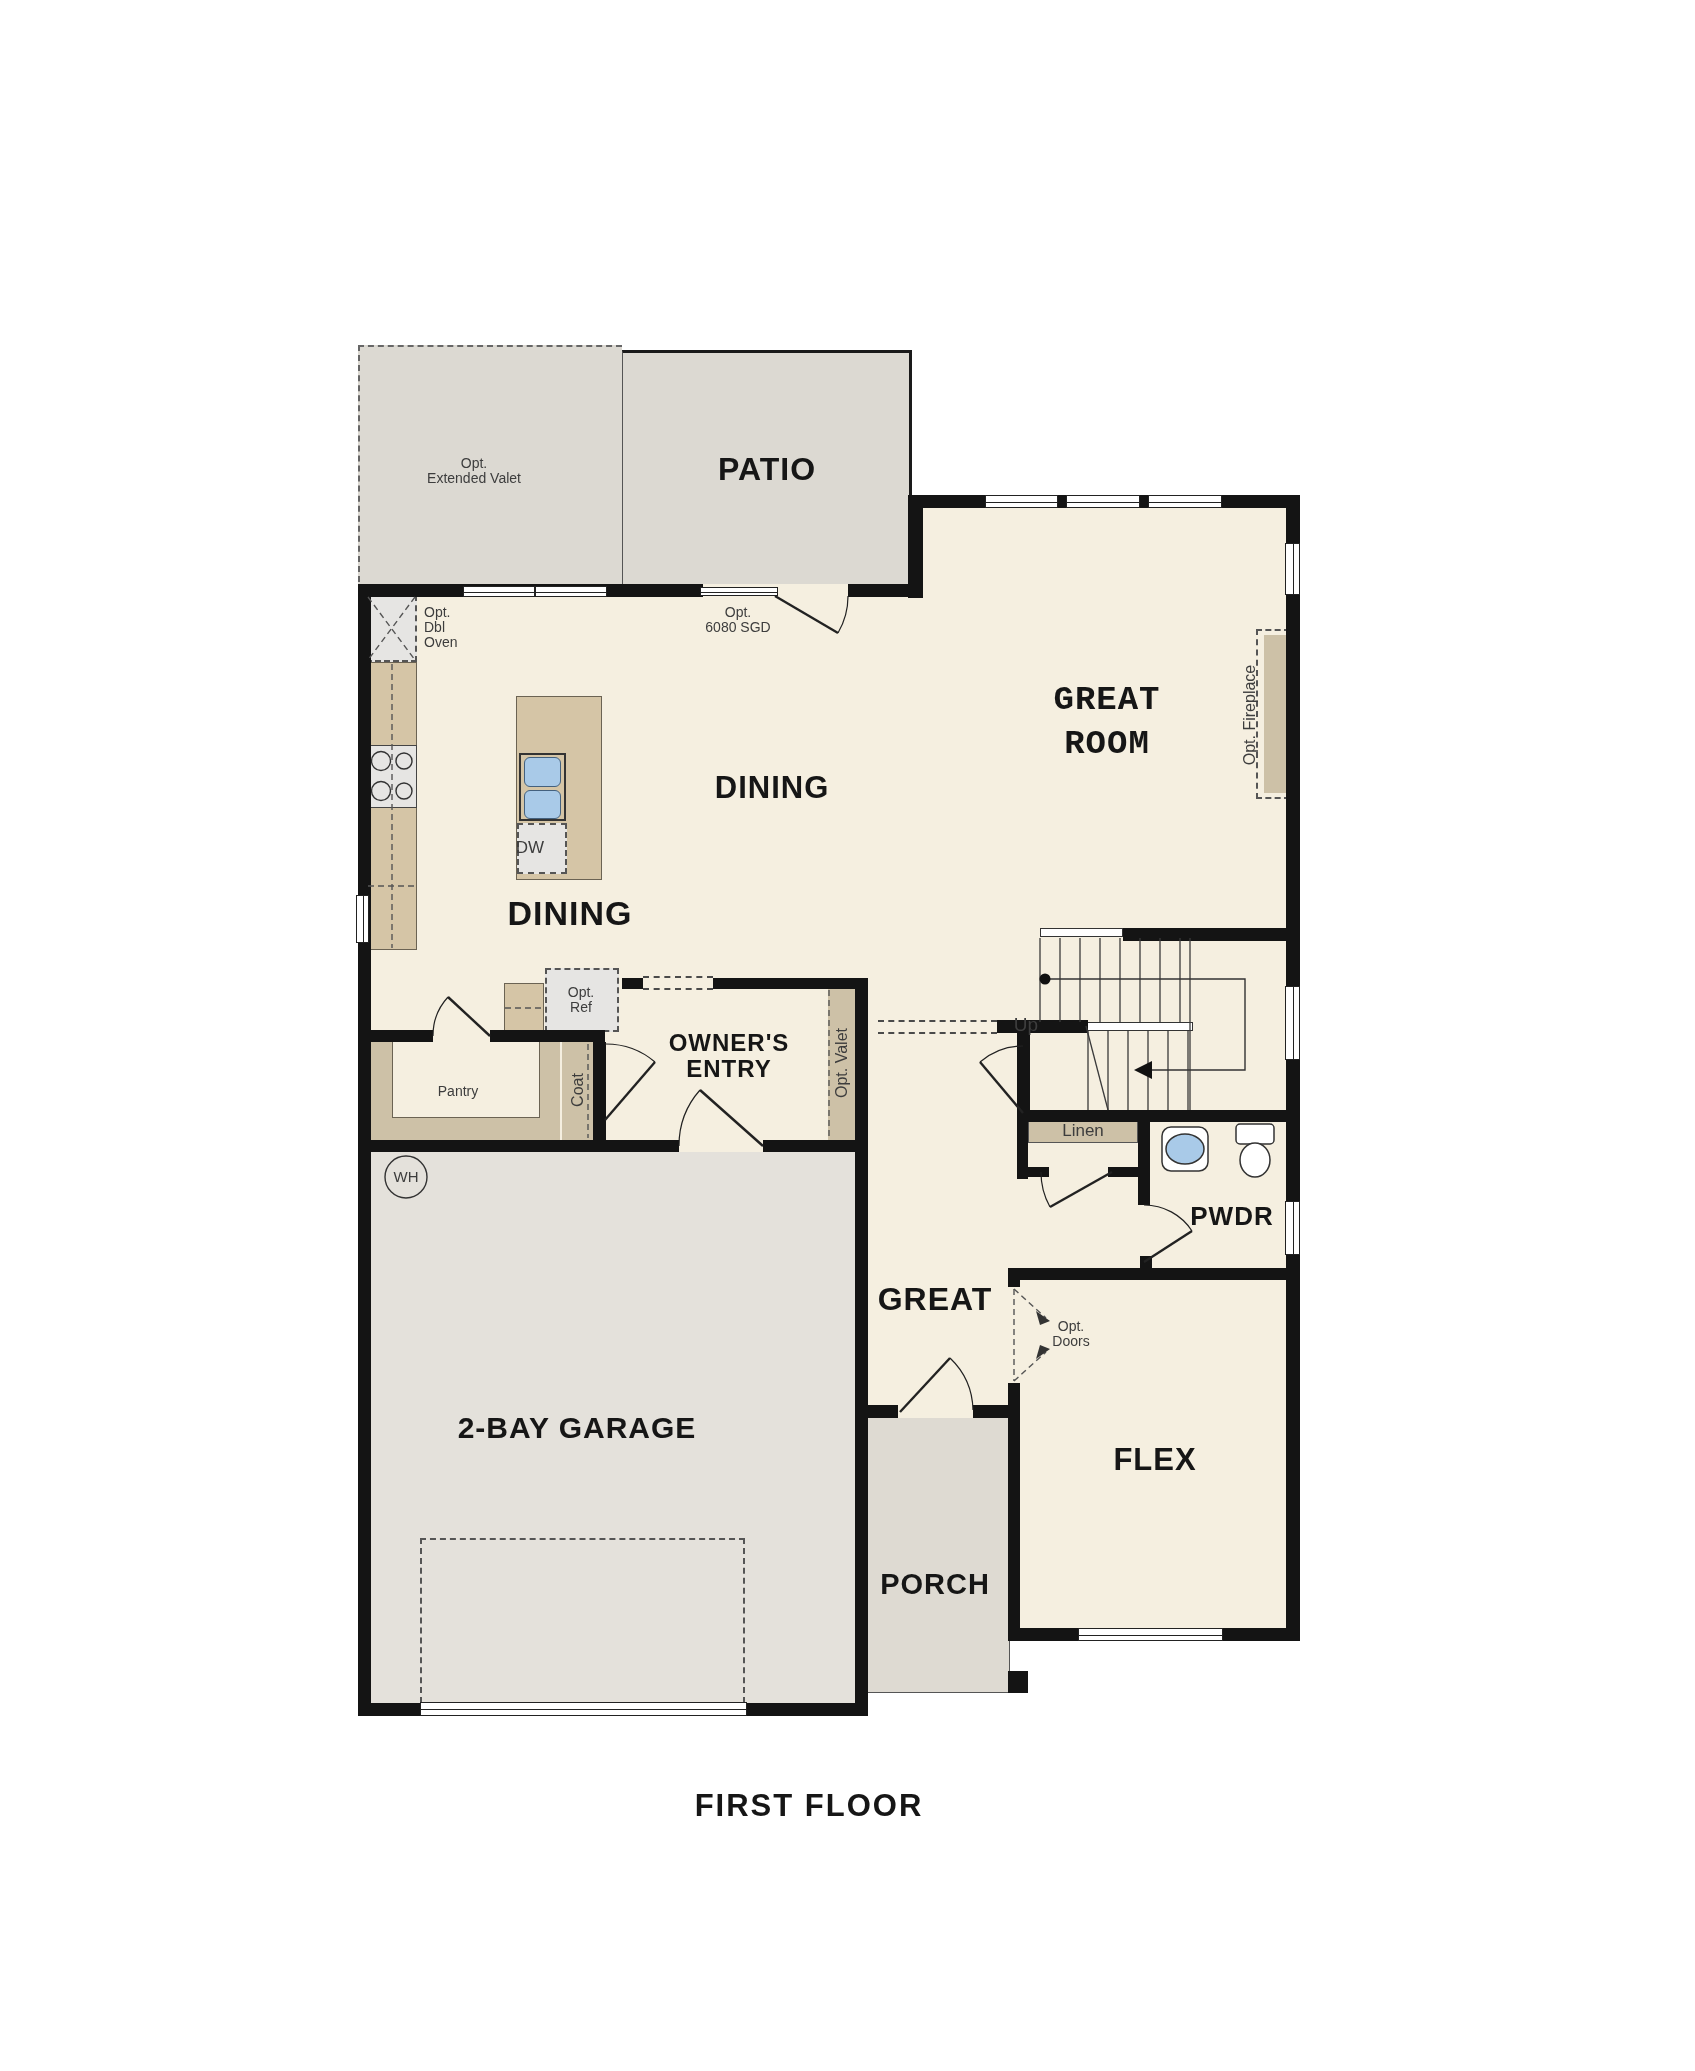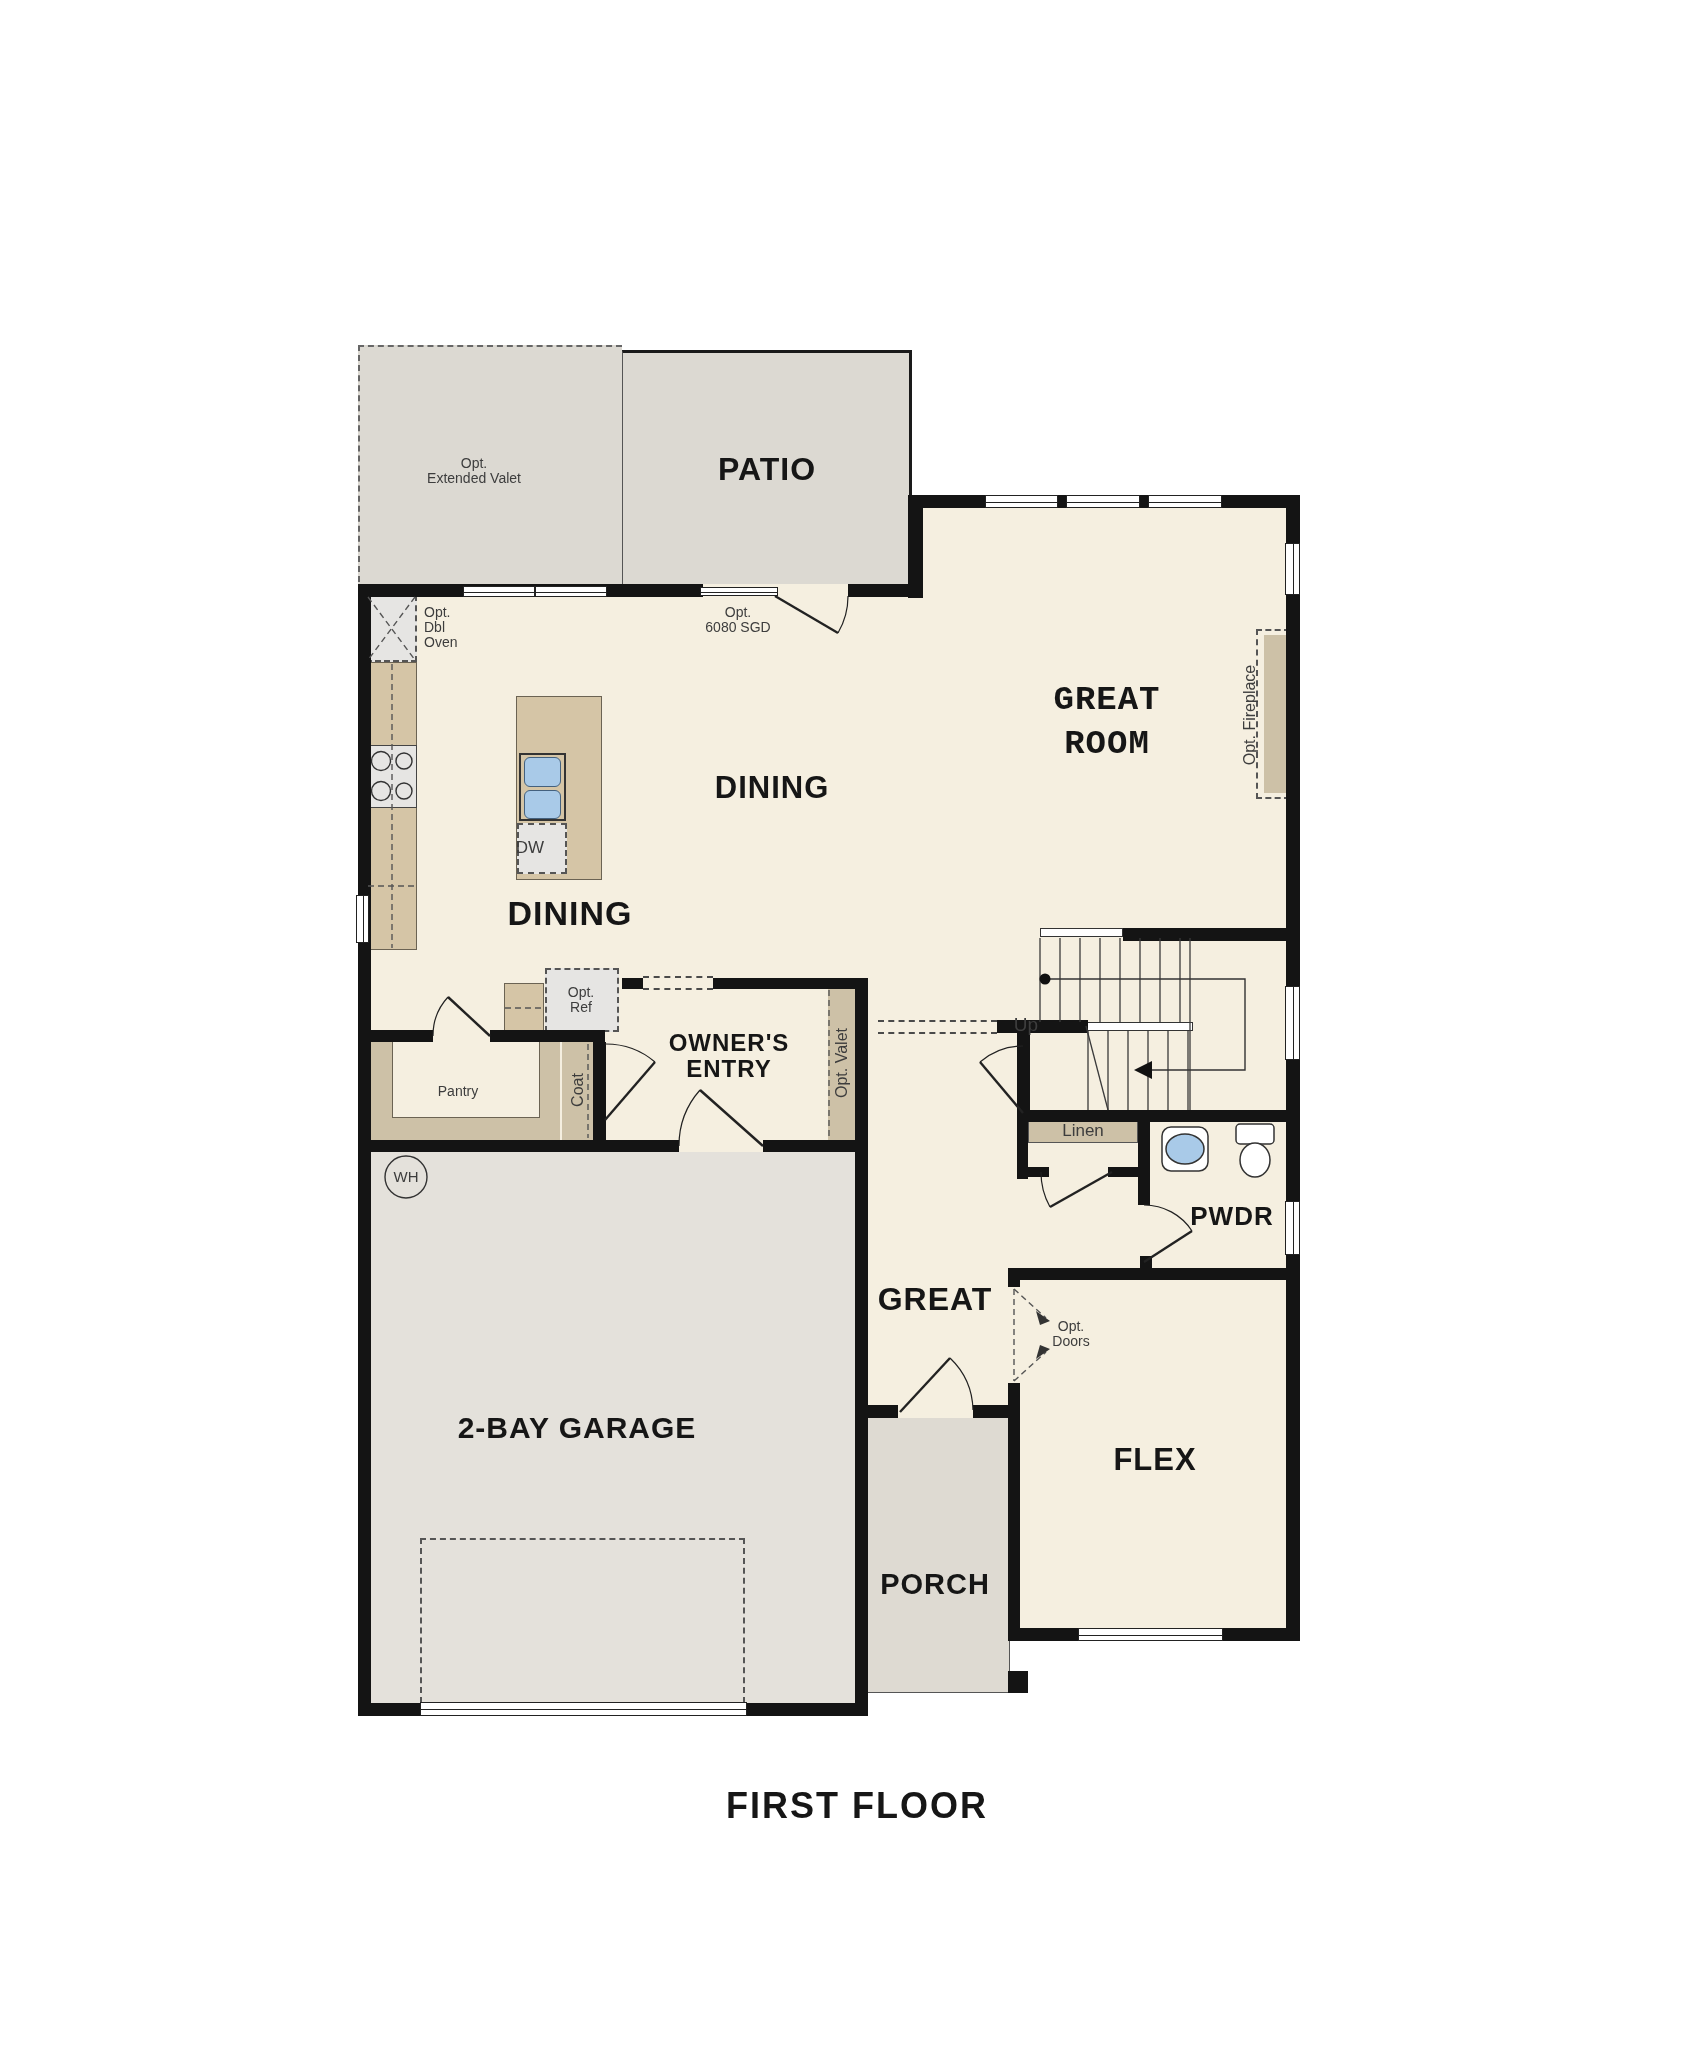--- a/index.html
+++ b/index.html
@@ -236,14 +236,14 @@
   <div class="lbl-big" style="left:1232px;top:1217px;font-size:26px;">PWDR</div>
   <div class="lbl" style="left:406px;top:1177px;font-size:15px;">WH</div>
   <div class="lbl-big" style="left:935px;top:1300px;font-size:32px;">GREAT</div>
   <div class="lbl" style="left:1071px;top:1334px;">
     <span>Opt.</span>
     <span>Doors</span>
   </div>
   <div class="lbl-big" style="left:577px;top:1427px;font-size:30px;">2-BAY GARAGE</div>
   <div class="lbl-big" style="left:1155px;top:1460px;font-size:31px;">FLEX</div>
   <div class="lbl-big" style="left:935px;top:1585px;font-size:29px;">PORCH</div>
-  <div class="lbl-big" style="left:857px;top:1806px;font-size:36px;letter-spacing:2px;">FIRST FLOOR</div>
+  <div class="lbl-big" style="left:809px;top:1806px;font-size:31px;letter-spacing:2px;">FIRST FLOOR</div>
 </div>
 
 </body></html>

